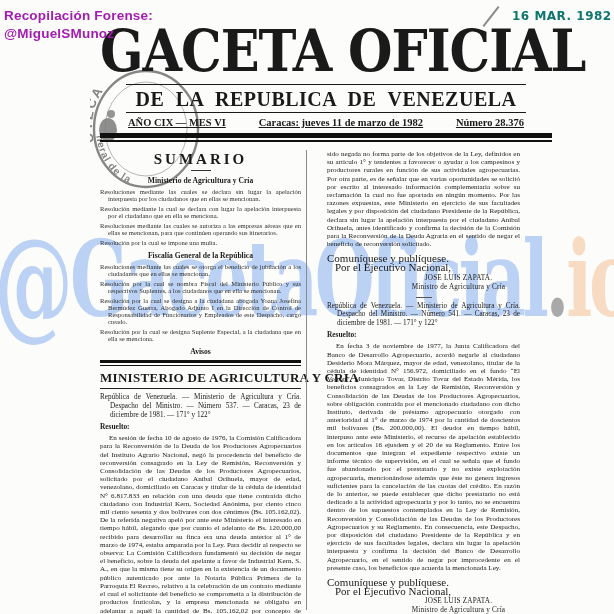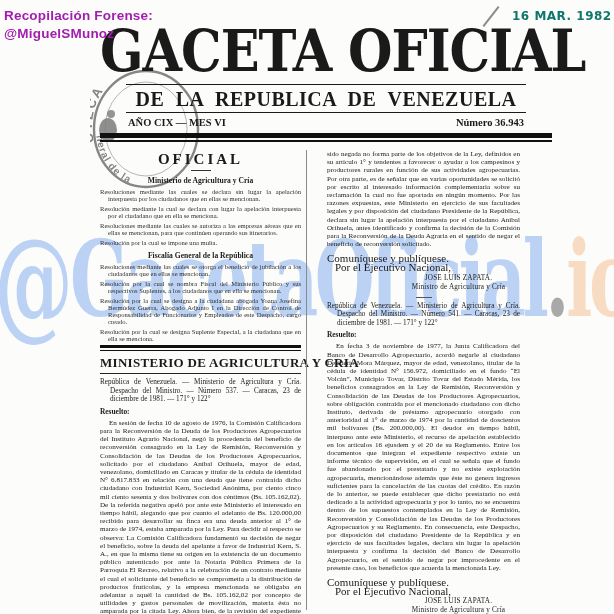--- a/index.html
+++ b/index.html
@@ -48,21 +48,21 @@
     transform:scaleY(1.12);transform-origin:center top;white-space:nowrap;
   }
   .m-rule{border:0;border-top:1.6px solid #1a1a1a;margin:8px 26px 0;}
   .m-rule.r2{margin-top:2px;}
   .m-sub{
     margin:3px 0 2px;font-weight:bold;font-size:20px;line-height:22px;
     word-spacing:6px;letter-spacing:.5px;white-space:nowrap;
   }
   .m-info{
     display:flex;justify-content:space-between;align-items:baseline;
-    margin:4px 28px 0;font-weight:bold;font-size:10.5px;
+    margin:4px 28px 0;font-weight:bold;font-size:10.5px;text-decoration:underline;
   }
   .m-band{margin-top:5px;height:2px;border-top:5px solid #101010;border-bottom:2px solid #101010;}
   
   .columns{position:absolute;top:150px;left:100px;width:420px;height:460px;display:flex;z-index:2;}
   .col-left{width:206px;padding-right:5px;box-sizing:border-box;}
   .col-right{width:214px;border-left:1px solid #8a8a8a;padding-left:20px;box-sizing:border-box;}
   
   .sumario-title{font-weight:bold;font-size:15px;letter-spacing:3px;text-align:center;margin:1px 0 2px;}
   .mini-dash{width:20px;border:0;border-top:1.2px solid #333;margin:0 auto 4px;}
   .sect-title{font-weight:bold;font-size:7.6px;text-align:center;margin:5px 0 3px;}
@@ -116,44 +116,46 @@
 <div class="pen-mark"></div>
 <div class="datestamp">16 MAR. 1982</div>
 
 <header class="masthead">
   <h1 class="m-title">GACETA OFICIAL</h1>
   <hr class="m-rule">
   <div class="m-sub">DE LA REPUBLICA DE VENEZUELA</div>
   <hr class="m-rule r2">
   <div class="m-info">
     <span>AÑO CIX — MES VI</span>
-    <span>Número 36.943</span>
+    <span>Caracas: jueves 11 de marzo de 1982</span>
+    <span>Número 28.376</span>
   </div>
   <div class="m-band"></div>
 </header>
 
 <main class="columns">
 
   <section class="col-left">
-    <div class="sumario-title">OFICIAL</div>
+    <div class="sumario-title">SUMARIO</div>
     <hr class="mini-dash">
 
     <div class="sect-title">Ministerio de Agricultura y Cría</div>
     <p class="entry">Resoluciones mediante las cuales se declara sin lugar la apelación interpuesta por los ciudadanos que en ellas se mencionan.</p>
     <p class="entry">Resolución mediante la cual se declara con lugar la apelación interpuesta por el ciudadano que en ella se menciona.</p>
 
     <p class="entry">Resoluciones mediante las cuales se autoriza a las empresas aéreas que en ellas se mencionan, para que continúen operando sus itinerarios.</p>
     <p class="entry">Resolución por la cual se impone una multa.</p>
 
     <div class="sect-title">Fiscalía General de la República</div>
     <p class="entry">Resoluciones mediante las cuales se otorga el beneficio de jubilación a los ciudadanos que en ellas se mencionan.</p>
     <p class="entry">Resolución por la cual se nombra Fiscal del Ministerio Público y sus respectivos Suplentes, a los ciudadanos que en ella se mencionan.</p>
     <p class="entry">Resolución por la cual se designa a la ciudadana abogada Yoana Josefina Bermúdez Guerra, Abogado Adjunto I en la Dirección de Control de Responsabilidad de Funcionarios y Empleados de este Despacho, cargo creado.</p>
     <p class="entry">Resolución por la cual se designa Suplente Especial, a la ciudadana que en ella se menciona.</p>
 
+    <div class="avisos">Avisos</div>
 
     <div class="heavy-rule"></div>
     <div class="article-title">MINISTERIO DE AGRICULTURA Y CRIA</div>
     <hr class="title-rule">
 
     <p class="citation">República de Venezuela. — Ministerio de Agricultura y Cría. Despacho del Ministro. — Número 537. — Caracas, 23 de diciembre de 1981. — 171° y 122°</p>
     <div class="resuelto">Resuelto:</div>
     <p class="body-par">En sesión de fecha 10 de agosto de 1976, la Comisión Calificadora para la Reconversión de la Deuda de los Productores Agropecuarios del Instituto Agrario Nacional, negó la procedencia del beneficio de reconversión consagrado en la Ley de Remisión, Reconversión y Consolidación de las Deudas de los Productores Agropecuarios, solicitado por el ciudadano Aníbal Orihuela, mayor de edad, venezolano, domiciliado en Caracas y titular de la cédula de identidad N° 6.817.833 en relación con una deuda que tiene contraída dicho ciudadano con Industrial Kern, Sociedad Anónima, por ciento cinco mil ciento sesenta y dos bolívares con dos céntimos (Bs. 105.162,02). De la referida negativa apeló por ante este Ministerio el interesado en tiempo hábil, alegando que por cuanto el adelanto de Bs. 120.000,00 recibido para desarrollar su finca era una deuda anterior al 1° de marzo de 1974, estaba amparada por la Ley. Para decidir al respecto se observa: La Comisión Calificadora fundamentó su decisión de negar el beneficio, sobre la deuda del apelante a favor de Industrial Kern, S. A., en que la misma tiene su origen en la existencia de un documento público autenticado por ante la Notaría Pública Primera de la Parroquia El Recreo, relativo a la celebración de un contrato mediante el cual el solicitante del beneficio se comprometía a la distribución de productos frutícolas, y la empresa mencionada se obligaba en adelantar a aquél la cantidad de Bs. 105.162,02 por concepto de utilidades y gastos personales de movilización, materia ésta no amparada por la citada Ley. Ahora bien, de la revisión del expediente aparece que efectivamente la deuda cuya reconversión ha</p>
   </section>
 

